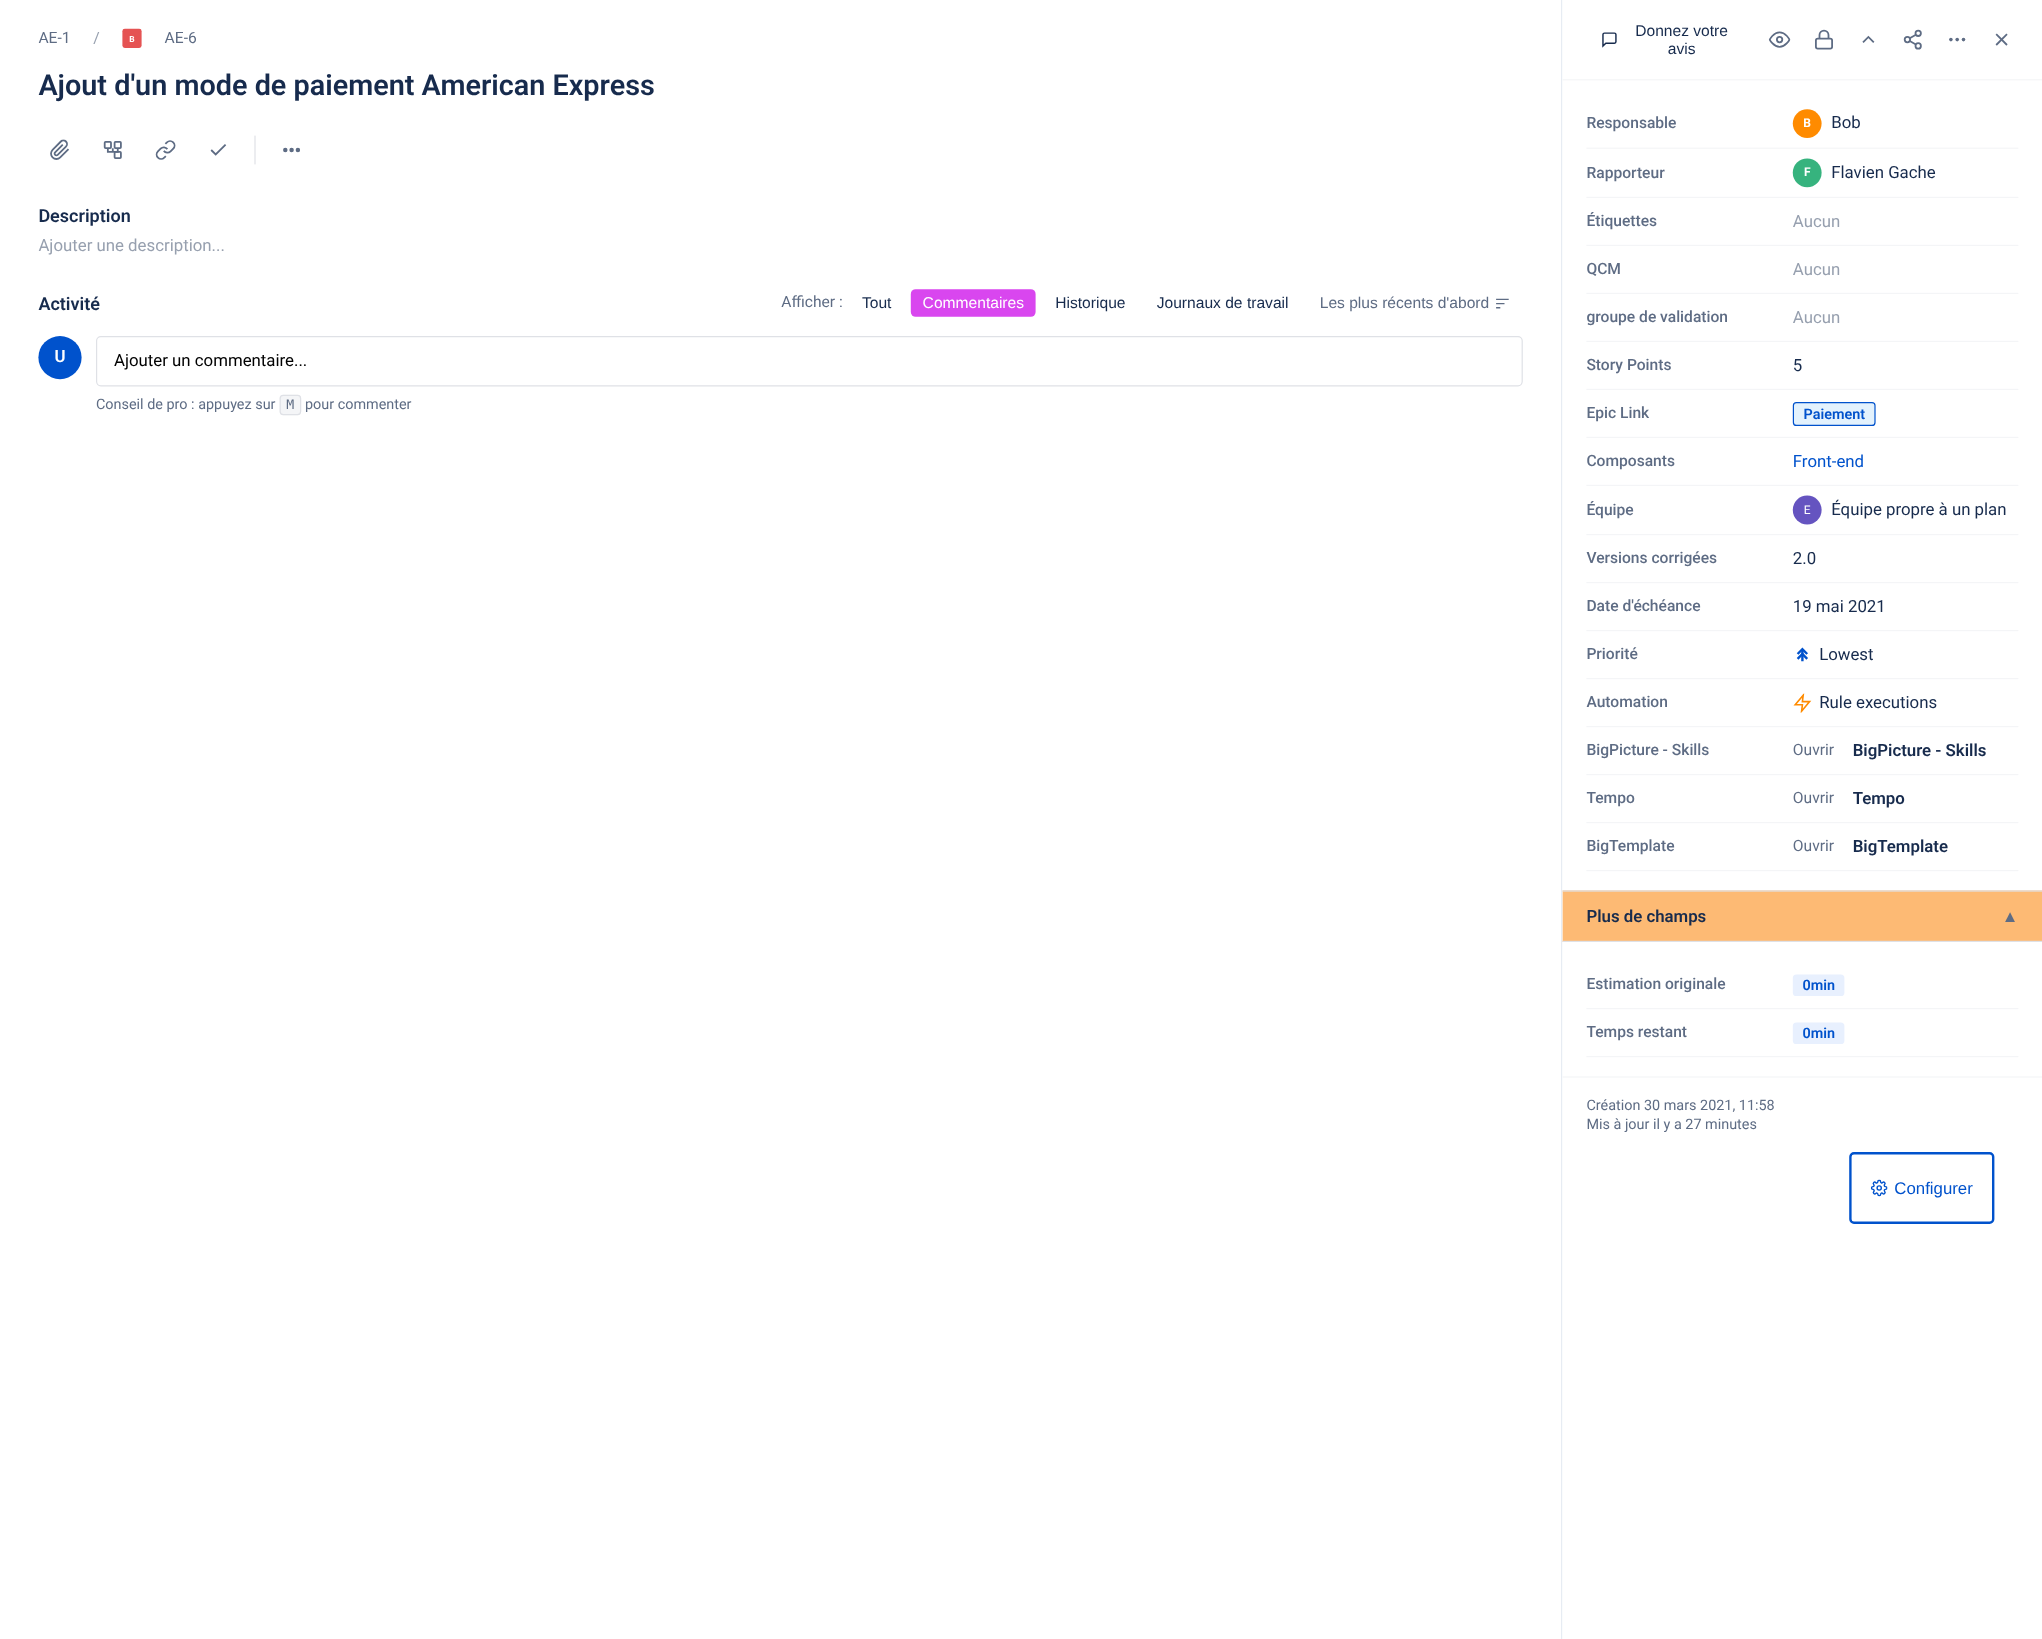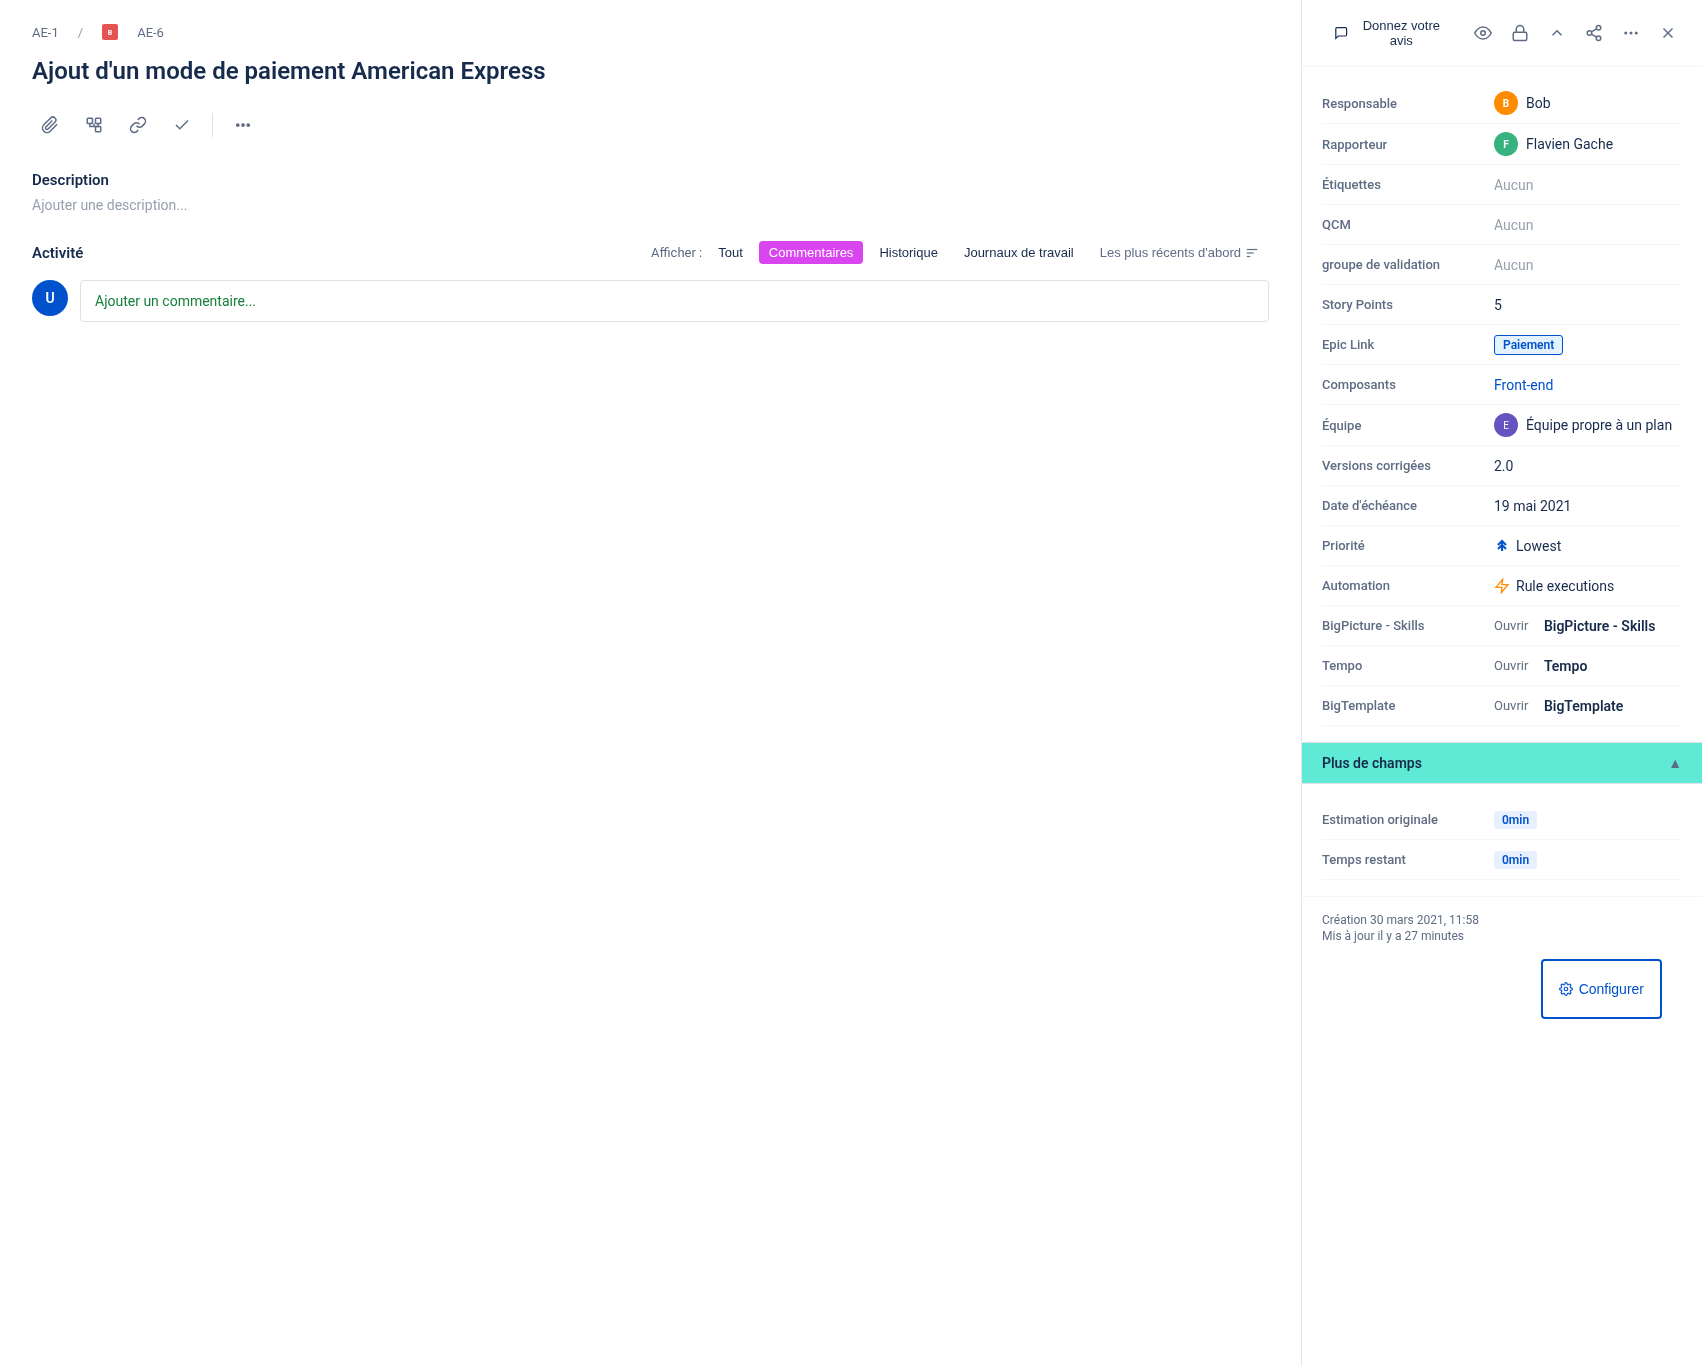--- a/index.html
+++ b/index.html
@@ -297,21 +297,21 @@
       font-size: 10px;
       color: white;
     }
 
     
     .plus-champs {
       display: flex;
       align-items: center;
       justify-content: space-between;
       padding: 12px 20px;
-      background: #5eead4;
+      background: #fdba74;
       cursor: pointer;
       border-top: 1px solid #dfe1e6;
       border-bottom: 1px solid #dfe1e6;
     }
     .plus-champs-label {
       font-size: 14px;
       font-weight: 600;
       color: #172b4d;
     }
     .chevron-icon {
@@ -451,22 +451,28 @@
             <line x1="3" y1="12" x2="15" y2="12"></line>
             <line x1="3" y1="18" x2="9" y2="18"></line>
           </svg>
         </button>
       </div>
     </div>
 
     <div class="comment-row">
       <div class="avatar avatar-blue">U</div>
       <div class="comment-input">
-        <span style="color:#15803d;">Ajouter un commentaire...</span>
-      </div>
+        <span style="color:#000000;">Ajouter un commentaire...</span>
+      </div>
+    </div>
+    <div class="pro-tip">
+      <span>Conseil de pro :</span>
+      <span>appuyez sur</span>
+      <kbd>M</kbd>
+      <span>pour commenter</span>
     </div>
   </div>
 
 </div>
 
 <div class="right-panel">
 
   <div class="right-header">
     <button class="donnez-btn">
       <svg width="16" height="16" viewBox="0 0 24 24" fill="none" stroke="#172b4d" stroke-width="2">

